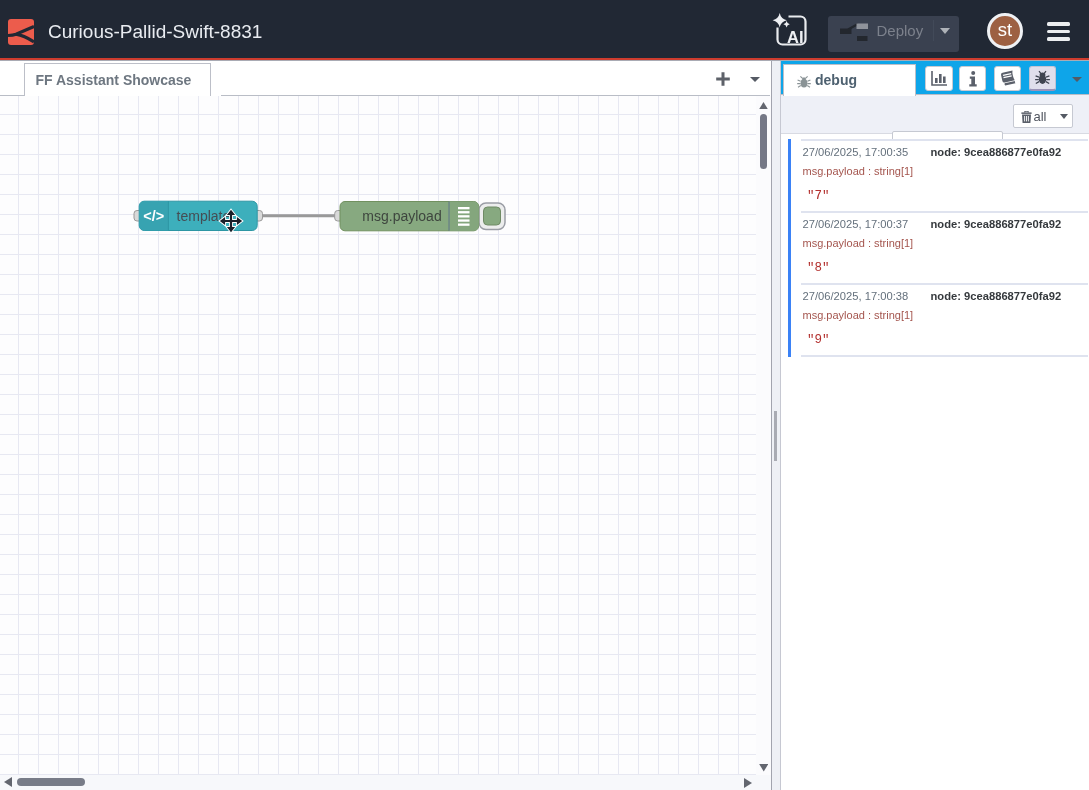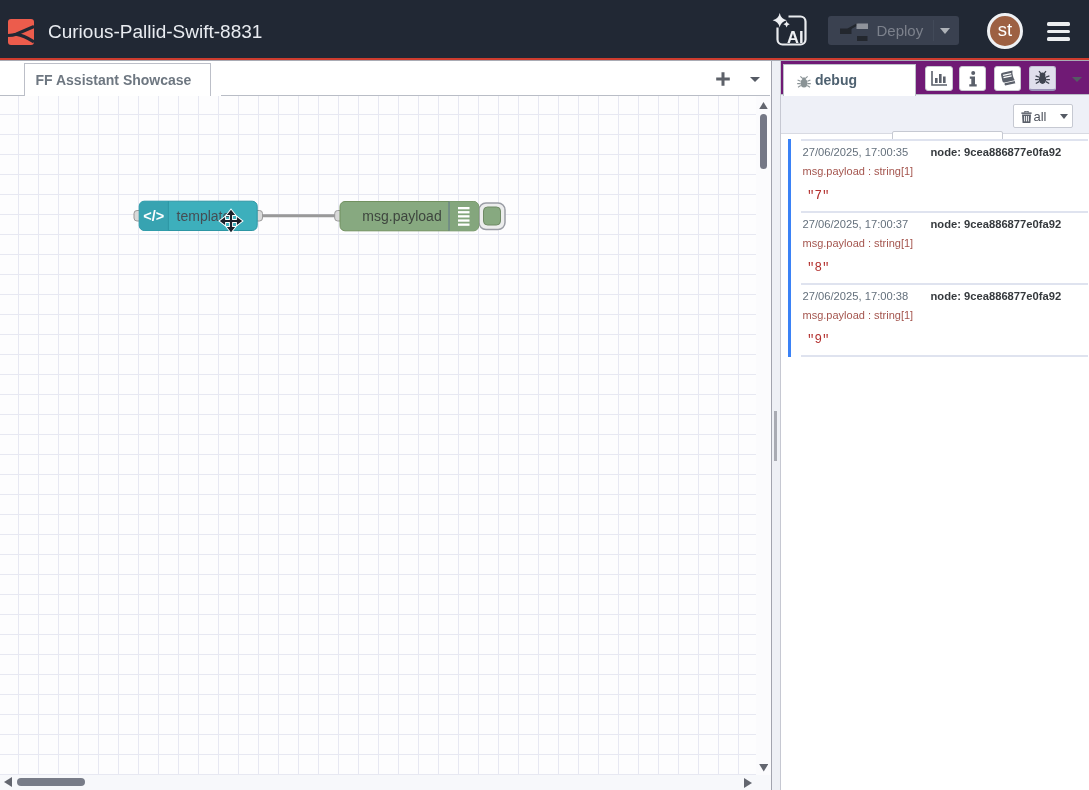--- a/index.html
+++ b/index.html
@@ -5,21 +5,21 @@
 * { margin:0; padding:0; box-sizing:border-box; }
 html,body { width:1089px; height:790px; overflow:hidden; background:#fff;
   font-family:"Liberation Sans", sans-serif; }
 #page { position:relative; width:1089px; height:790px; }
 .abs { position:absolute; }
 
 
 #header { left:0; top:0; width:1089px; height:57.7px; background:#212834; }
 #redline { left:0; top:57.7px; width:1089px; height:2.6px; background:#ce3c2e; }
 #title { left:48px; top:20.8px; font-size:19px; color:#e9ecf1; letter-spacing:0px; }
-#deploy { left:828px; top:15.5px; width:131px; height:29px; background:#3a4150;
+#deploy { left:828px; top:15.5px; width:131px; height:36px; background:#3a4150;
   border-radius:3px; }
 #deploy .txt { position:absolute; left:48.5px; top:6.5px; font-size:15px; color:#7c818c; }
 #deploy .sep { position:absolute; left:105px; top:4px; width:1px; height:21px; background:#424a59; }
 #avatar { left:987px; top:12.5px; width:36px; height:36px; border-radius:50%;
   background:#9d6042; border:3px solid #eff1f4; color:#fff; font-size:18.5px;
   text-align:center; line-height:28.5px; }
 .bbar { left:1046.5px; width:23.5px; height:3.8px; background:#eceef0; border-radius:1.5px; }
 
 
 #tabbar { left:0; top:61px; width:770px; height:35px; background:#fff; }
@@ -41,21 +41,21 @@
 #sepb { left:779.5px; top:61px; width:1px; height:729px; background:#c6c8d2; }
 #sepgrip { left:774px; top:411px; width:3px; height:50px; background:#a9abb3; }
 
 
 #tabplus { position:absolute; left:713px; top:69px; width:20px; height:20px; }
 .caret { width:0; height:0; border-left:5px solid transparent; border-right:5px solid transparent;
   border-top:5.5px solid #555a64; }
 
 
 #sidebar { left:780.5px; top:61px; width:308.5px; height:729px; background:#fff; }
-#sbtabs { position:absolute; left:0; top:0; width:308.5px; height:33.5px; background:#701a75; }
+#sbtabs { position:absolute; left:0; top:0; width:308.5px; height:33.5px; background:#0ea5e9; }
 #sbtabs .bborder { position:absolute; bottom:0; height:1px; background:#b9bdc6; }
 #dbgtab { position:absolute; left:2px; top:3px; width:133px; height:31.5px; background:#fff;
   border:1px solid #bcbfc8; border-bottom:none; }
 #dbgtab span { position:absolute; left:31.5px; top:7px; font-size:14px; font-weight:bold; color:#4e6170; }
 .sbbtn { position:absolute; top:5px; width:28px; height:25px; background:#fff;
   border:1px solid #c9cad1; border-radius:3px; }
 .sbbtn.active { background:#e0dfec; border-color:#c3c3d4; border-bottom:2px solid #9a93b8; }
 
 #sbtoolbar { position:absolute; left:0; top:33.5px; width:308.5px; height:39px;
   background:#eef0f7; border-bottom:1px solid #d8dae2; }

